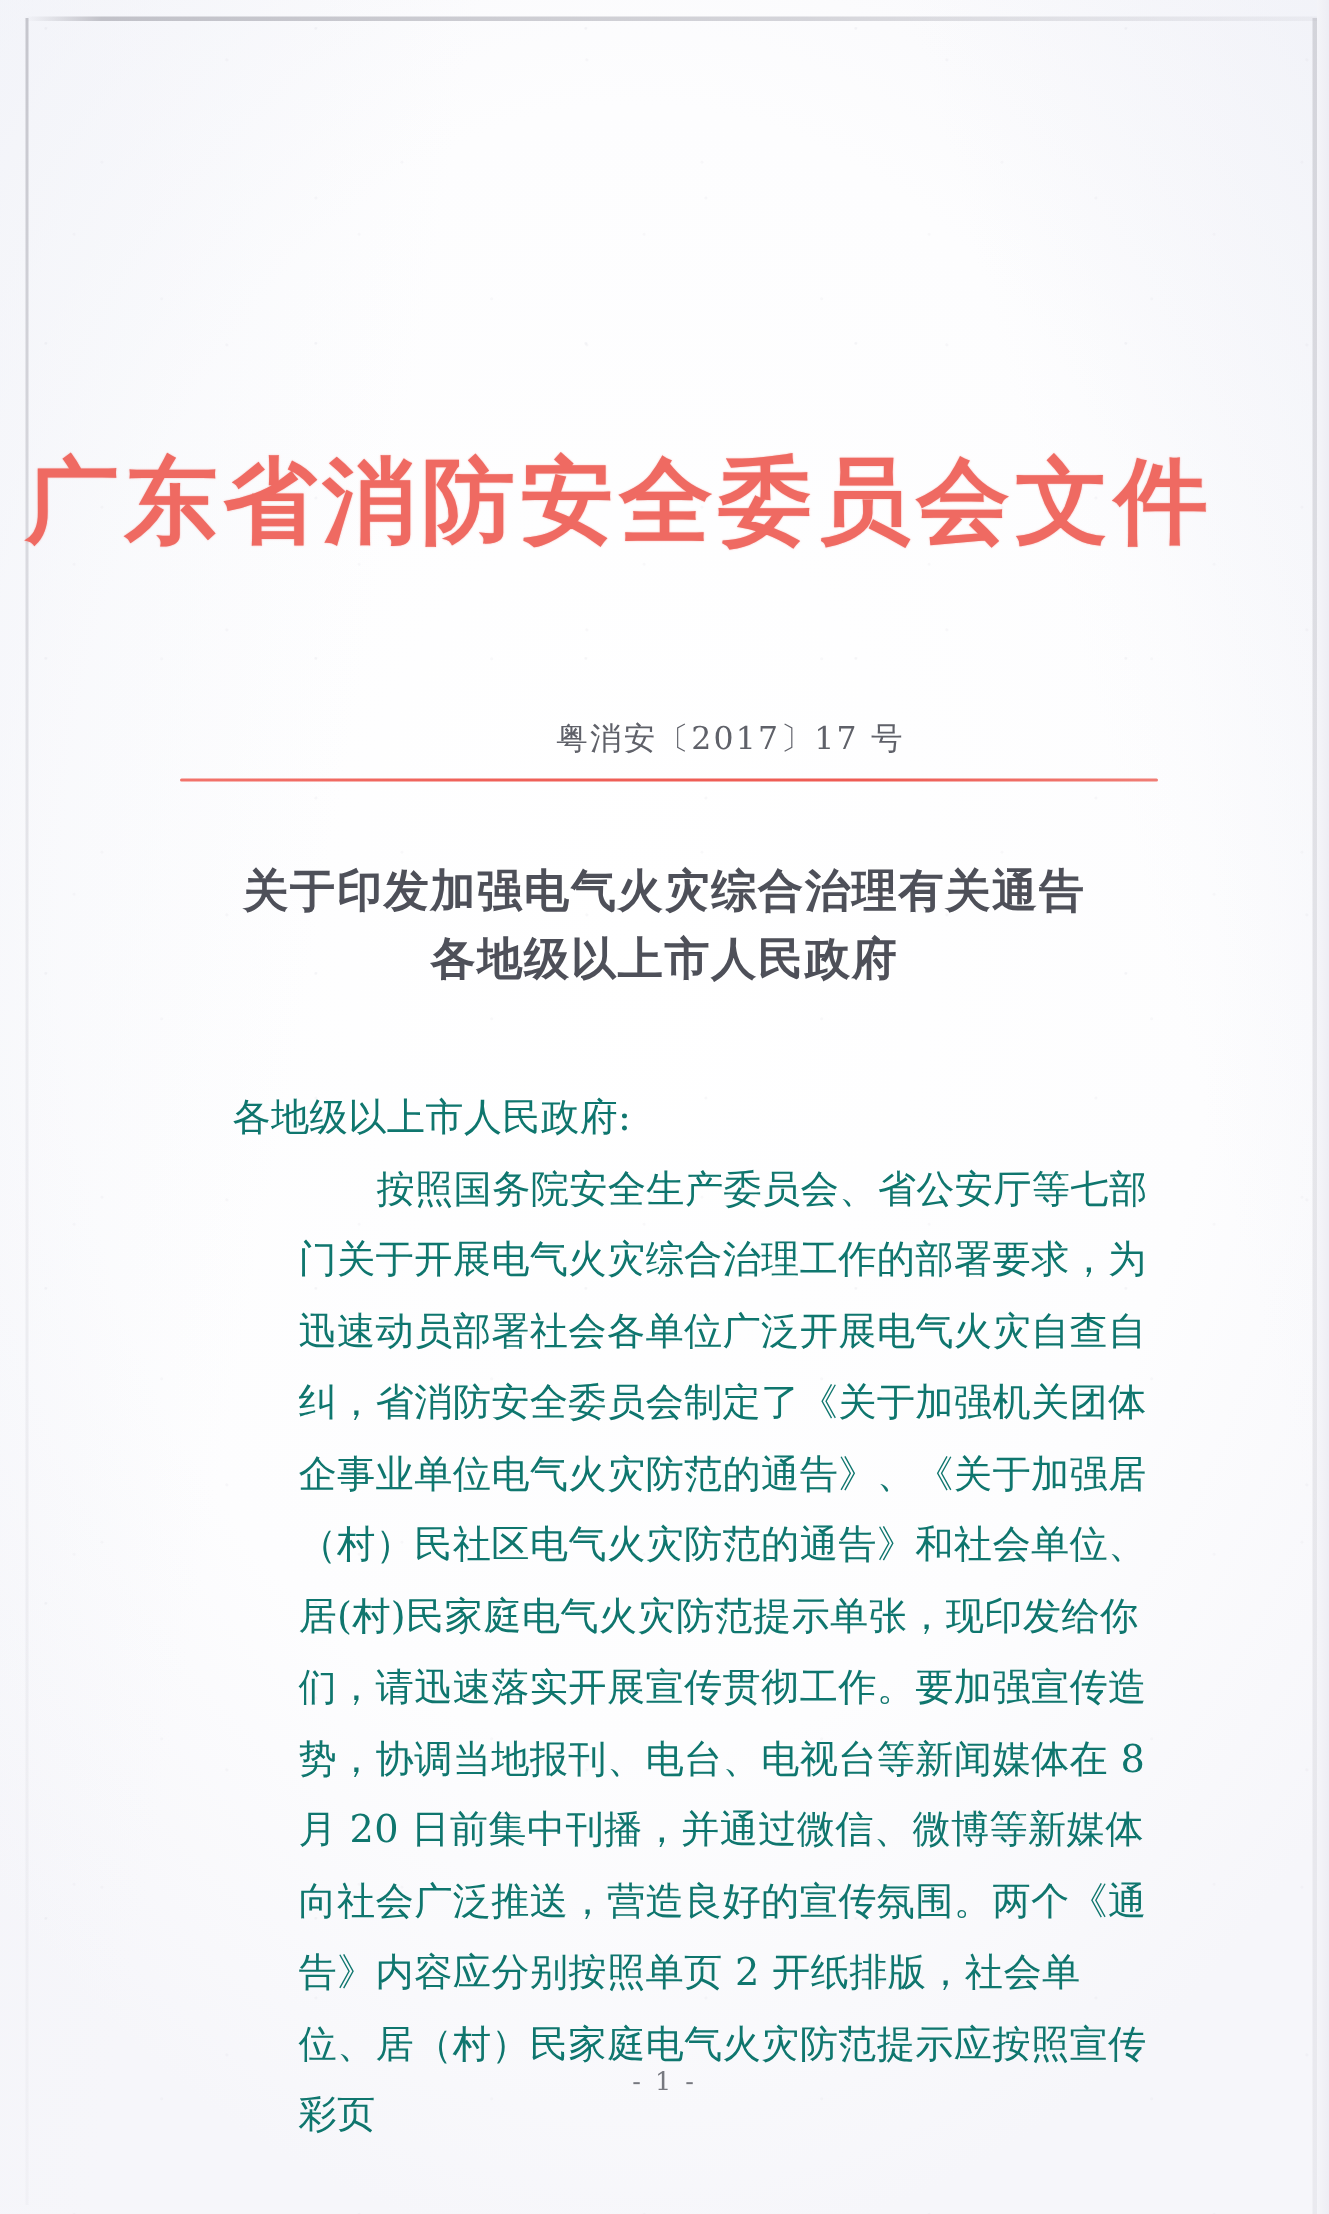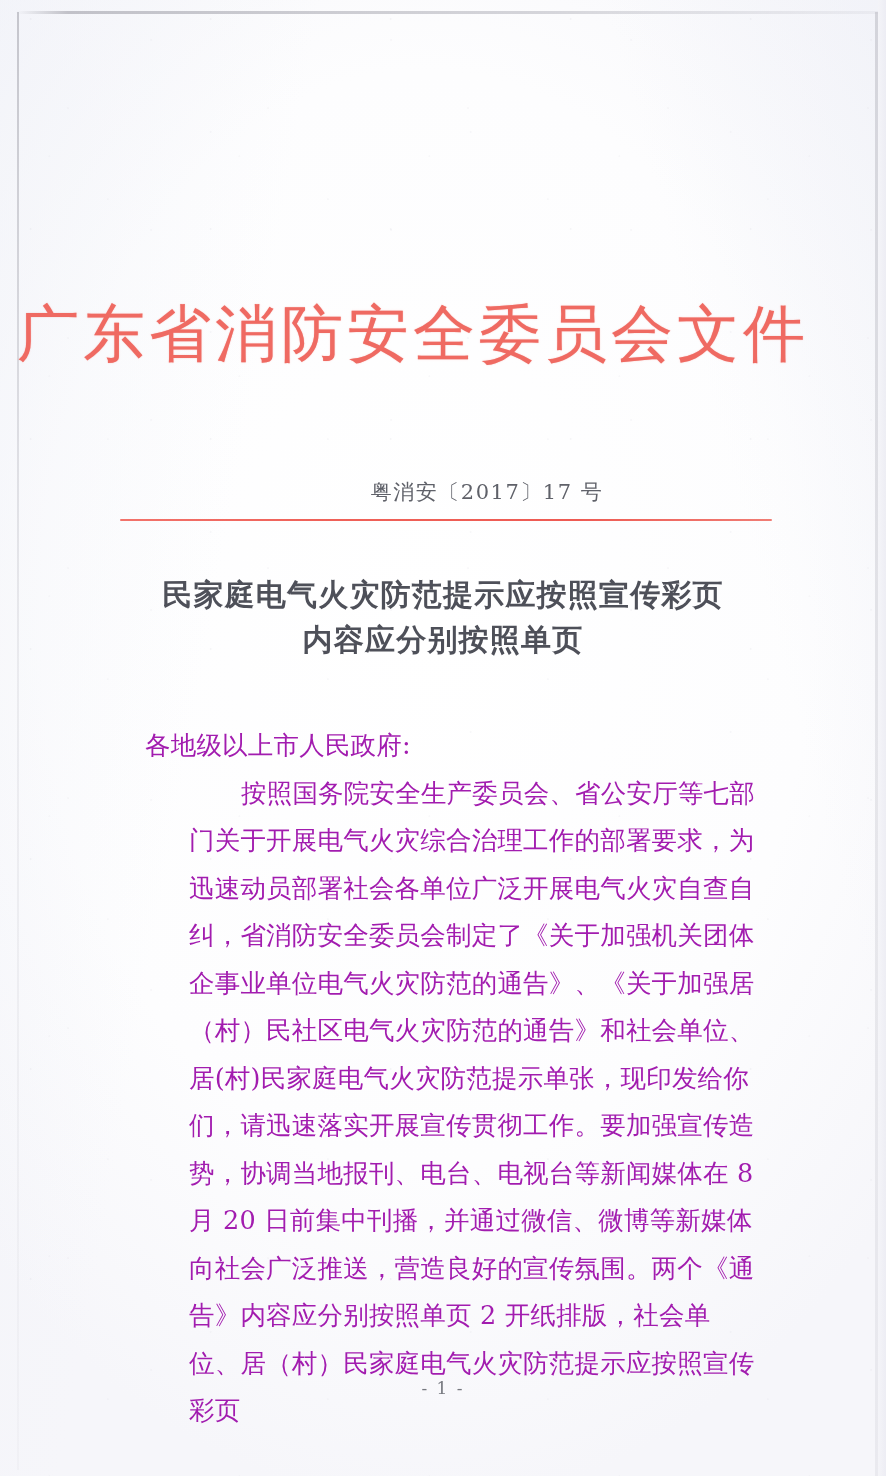--- a/index.html
+++ b/index.html
@@ -65,21 +65,21 @@
   }
 
   
   .masthead {
     position: absolute;
     left: 0; top: 292px;
     width: 826px;
     text-align: center;
     font-family: "DejaVu Serif", serif;
     font-size: 62px;
-    font-weight: 400;
+    font-weight: 700;
     letter-spacing: 4px;
     color: #ef6a62;
     text-shadow: 0 0 1.2px rgba(239,106,98,0.55);
     white-space: nowrap;
   }
 
   
   .doc-number {
     position: absolute;
     left: 0; top: 478px;
@@ -110,26 +110,26 @@
     font-weight: 700;
     line-height: 45px;
     letter-spacing: 1.2px;
     color: #4e5059;
   }
   .doc-title .tl { display: block; }
 
   
   .body-block {
     position: absolute;
-    left: 145px; top: 722px;
+    left: 155px; top: 722px;
     width: 612px;
     font-family: "DejaVu Serif", serif;
     font-size: 25.5px;
     line-height: 47.5px;
-    color: #a21caf;
+    color: #0f766e;
     letter-spacing: 0.2px;
   }
   .salutation { display: block; }
   .para { display: block; text-indent: 52px; margin-left: 44px; }
 
   
   .page-footer {
     position: absolute;
     left: 0; top: 1378px;
     width: 886px;
@@ -152,22 +152,22 @@
   <div class="edge-right-band"></div>
   <div class="edge-right"></div>
 
   <div class="masthead">广东省消防安全委员会文件</div>
 
   <div class="doc-number">粤消安〔2017〕17 号</div>
 
   <div class="red-rule"></div>
 
   <div class="doc-title">
-    <span class="tl">民家庭电气火灾防范提示应按照宣传彩页</span>
-    <span class="tl">内容应分别按照单页</span>
+    <span class="tl">关于印发加强电气火灾综合治理有关通告</span>
+    <span class="tl">各地级以上市人民政府</span>
   </div>
 
   <div class="body-block">
     <span class="salutation">各地级以上市人民政府:</span>
     <span class="para">按照国务院安全生产委员会、省公安厅等七部门关于开展电气火灾综合治理工作的部署要求，为迅速动员部署社会各单位广泛开展电气火灾自查自纠，省消防安全委员会制定了《关于加强机关团体企事业单位电气火灾防范的通告》、《关于加强居（村）民社区电气火灾防范的通告》和社会单位、居(村)民家庭电气火灾防范提示单张，现印发给你们，请迅速落实开展宣传贯彻工作。要加强宣传造势，协调当地报刊、电台、电视台等新闻媒体在 8 月 20 日前集中刊播，并通过微信、微博等新媒体向社会广泛推送，营造良好的宣传氛围。两个《通告》内容应分别按照单页 2 开纸排版，社会单位、居（村）民家庭电气火灾防范提示应按照宣传彩页</span>
   </div>
 
   <div class="page-footer">- 1 -</div>
 
 </div>

